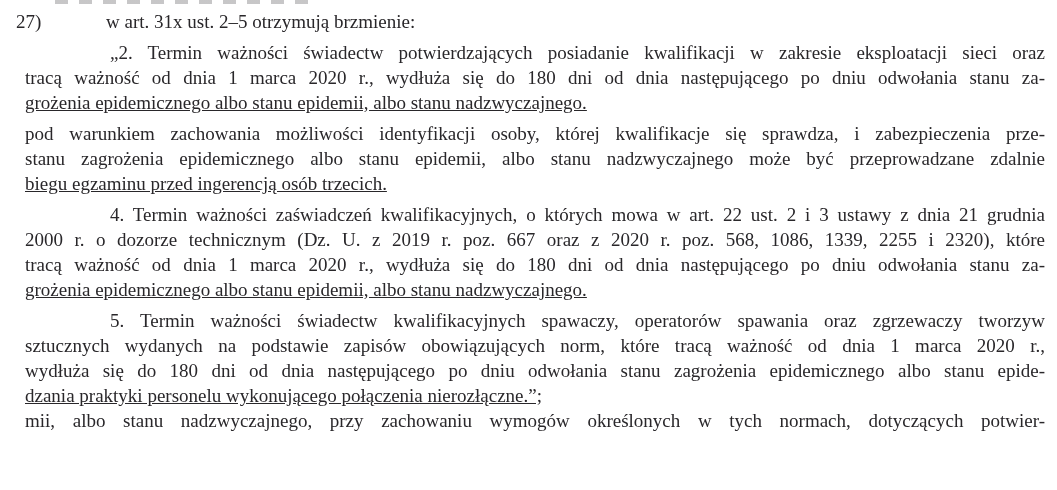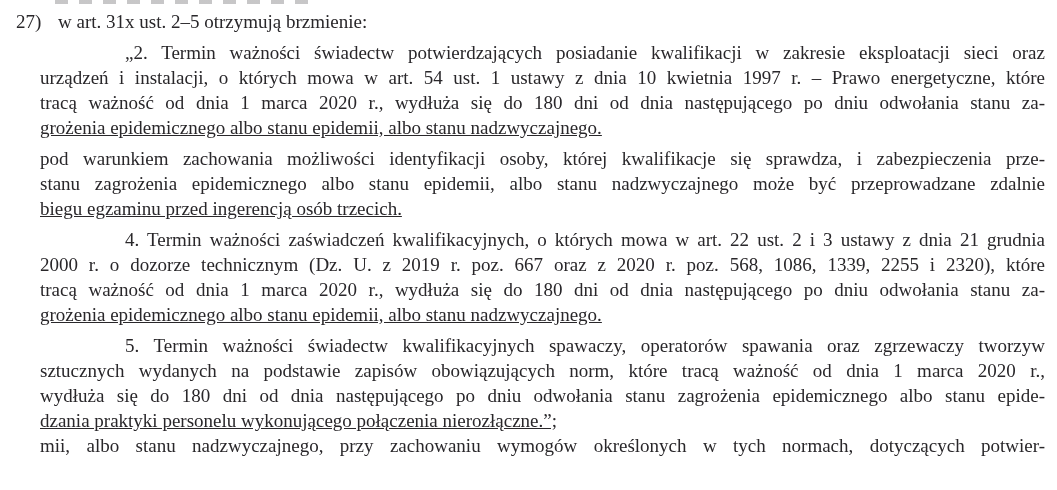--- a/index.html
+++ b/index.html
@@ -37,30 +37,30 @@
   .item-row {
     display: flex;
     align-items: flex-start;
   }
   .item-no {
     flex: none;
     width: 42px;
   }
   .item-intro {
     flex: 1;
+    margin-left: 48px;
   }
   .para {
     margin-left: 9px;   
     width: 1020px;      
     margin-top: 6px;
   }
   .tline {
     text-align: justify;
     text-align-last: justify;
-    margin-left: 15px;
   }
   .tline.first {
     text-indent: 85px;
   }
   .tline.last {
     text-align-last: left;
     text-decoration: underline;
   }
 </style>
 </head>
@@ -69,21 +69,20 @@
 <div class="page">
   <div class="crop-artifact"></div>
 
   <div class="item-row">
     <div class="item-no">27)</div>
     <div class="item-intro">w art. 31x ust. 2–5 otrzymują brzmienie:</div>
   </div>
 
   <div class="para">
     <div class="tline first">„2. Termin ważności świadectw potwierdzających posiadanie kwalifikacji w zakresie eksploatacji sieci oraz</div>
-    <div class="tline">urządzeń i instalacji, o których mowa w art. 54 ust. 1 ustawy z dnia 10 kwietnia 1997 r. – Prawo energetyczne, które</div>
     <div class="tline">tracą ważność od dnia 1 marca 2020 r., wydłuża się do 180 dni od dnia następującego po dniu odwołania stanu za-</div>
     <div class="tline last">grożenia epidemicznego albo stanu epidemii, albo stanu nadzwyczajnego.</div>
   </div>
 
   <div class="para">
     <div class="tline">pod warunkiem zachowania możliwości identyfikacji osoby, której kwalifikacje się sprawdza, i zabezpieczenia prze-</div>
     <div class="tline">stanu zagrożenia epidemicznego albo stanu epidemii, albo stanu nadzwyczajnego może być przeprowadzane zdalnie</div>
     <div class="tline last">biegu egzaminu przed ingerencją osób trzecich.</div>
   </div>
 

